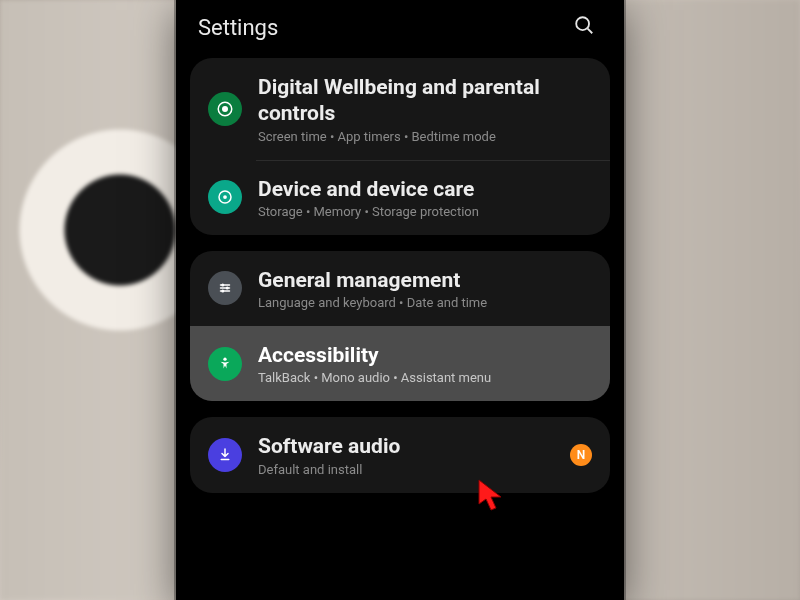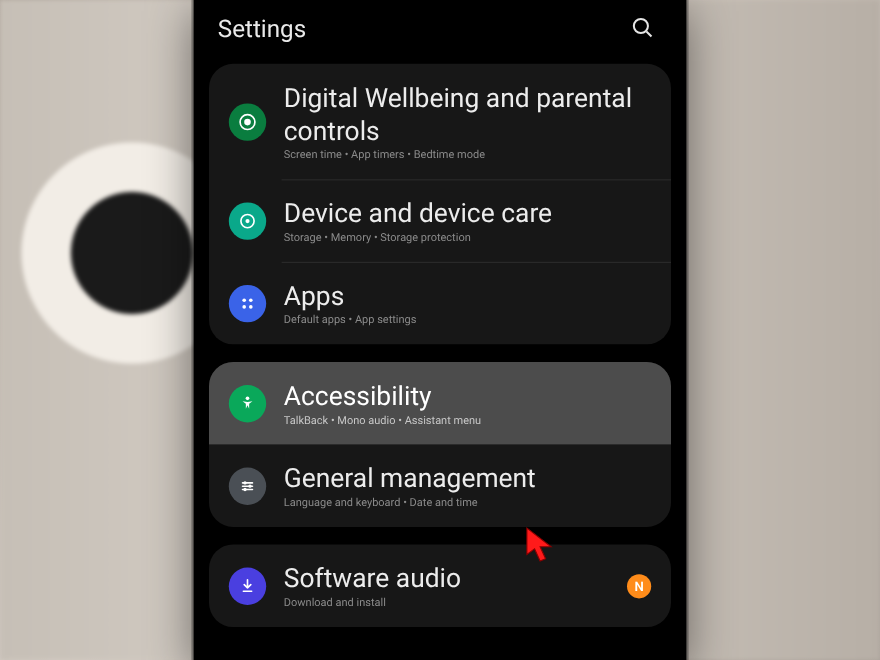--- a/index.html
+++ b/index.html
@@ -51,22 +51,22 @@
   }
   .row.highlight + .row::before,
   .row.highlight::before { display:none; }
   .ico {
     width:34px; height:34px; border-radius:50%;
     display:flex; align-items:center; justify-content:center;
     flex-shrink:0;
   }
   .ico svg { width:18px; height:18px; fill:#fff; }
   .txt { display:flex; flex-direction:column; min-width:0; flex:1; }
-  .title { color:#ececec; font-size:24px; line-height:1.25; font-weight:400; }
-  .sub { color:#8a8a8a; font-size:10px; margin-top:2px; }
+  .title { color:#ececec; font-size:21px; line-height:1.25; font-weight:700; }
+  .sub { color:#8a8a8a; font-size:13px; margin-top:2px; }
   .row.highlight .title { color:#fff; }
   .row.highlight .sub { color:#c7c7c7; }
   .badge {
     width:22px;height:22px;border-radius:50%;
     background:#ff8c1a; color:#fff; font-size:12px; font-weight:600;
     display:flex;align-items:center;justify-content:center;
     flex-shrink:0;
   }
   .cursor {
     position:absolute; left:300px; top:478px; z-index:5;
@@ -107,78 +107,64 @@
         <svg viewBox="0 0 24 24">
             <circle cx="12" cy="12" r="8" fill="none" stroke="#fff" stroke-width="2"></circle>
             <circle cx="12" cy="12" r="2.5"></circle>
           </svg>
       </div>
       <div class="txt">
         <span class="title">Device and device care</span>
         <span class="sub">Storage  •  Memory  •  Storage protection</span>
       </div>
     </div>
-    <div class="row">
-      <div class="ico" style="background:#3a63e8">
-        <svg viewBox="0 0 24 24">
-            <circle cx="8" cy="8" r="2.2"></circle>
-            <circle cx="16" cy="8" r="2.2"></circle>
-            <circle cx="8" cy="16" r="2.2"></circle>
-            <circle cx="16" cy="16" r="2.2"></circle>
-          </svg>
-      </div>
-      <div class="txt">
-        <span class="title">Apps</span>
-        <span class="sub">Default apps  •  App settings</span>
-      </div>
-    </div>
   </div>
 
   <div class="group">
-    <div class="row highlight">
-      <div class="ico" style="background:#0aa85a">
-        <svg viewBox="0 0 24 24">
-            <circle cx="12" cy="5.5" r="2.2"></circle>
-            <path d="M6 9l6 1 6-1-4 3v6l-2-4-2 4v-6z"></path>
-          </svg>
-      </div>
-      <div class="txt">
-        <span class="title">Accessibility</span>
-        <span class="sub">TalkBack  •  Mono audio  •  Assistant menu</span>
-      </div>
-    </div>
     <div class="row">
       <div class="ico" style="background:#4a4f55">
         <svg viewBox="0 0 24 24">
             <rect x="5" y="7" width="14" height="2" rx="1"></rect>
             <rect x="5" y="11" width="14" height="2" rx="1"></rect>
             <rect x="5" y="15" width="14" height="2" rx="1"></rect>
             <circle cx="9" cy="8" r="2"></circle>
             <circle cx="15" cy="12" r="2"></circle>
             <circle cx="9" cy="16" r="2"></circle>
           </svg>
       </div>
       <div class="txt">
         <span class="title">General management</span>
         <span class="sub">Language and keyboard  •  Date and time</span>
       </div>
     </div>
+    <div class="row highlight">
+      <div class="ico" style="background:#0aa85a">
+        <svg viewBox="0 0 24 24">
+            <circle cx="12" cy="5.5" r="2.2"></circle>
+            <path d="M6 9l6 1 6-1-4 3v6l-2-4-2 4v-6z"></path>
+          </svg>
+      </div>
+      <div class="txt">
+        <span class="title">Accessibility</span>
+        <span class="sub">TalkBack  •  Mono audio  •  Assistant menu</span>
+      </div>
+    </div>
   </div>
 
   <div class="group" style="margin-bottom:0">
     <div class="row">
       <div class="ico" style="background:#4a3fe0">
         <svg viewBox="0 0 24 24">
             <path d="M12 4v10m0 0l-4-4m4 4l4-4" stroke="#fff" stroke-width="2" fill="none" stroke-linecap="round"></path>
             <rect x="6" y="17" width="12" height="2" rx="1"></rect>
           </svg>
       </div>
       <div class="txt">
         <span class="title">Software audio</span>
-        <span class="sub">Download and install</span>
+        <span class="sub">Default and install</span>
       </div>
       <div class="badge">N</div>
     </div>
   </div>
 
   <div class="cursor">
     <svg viewBox="0 0 32 36">
         <path d="M3 2 L3 26 L10 21 L15 32 L20 30 L15 19 L25 19 Z" fill="#ff1a1a" stroke="#8a0000" stroke-width="1"></path>
       </svg>
   </div>

